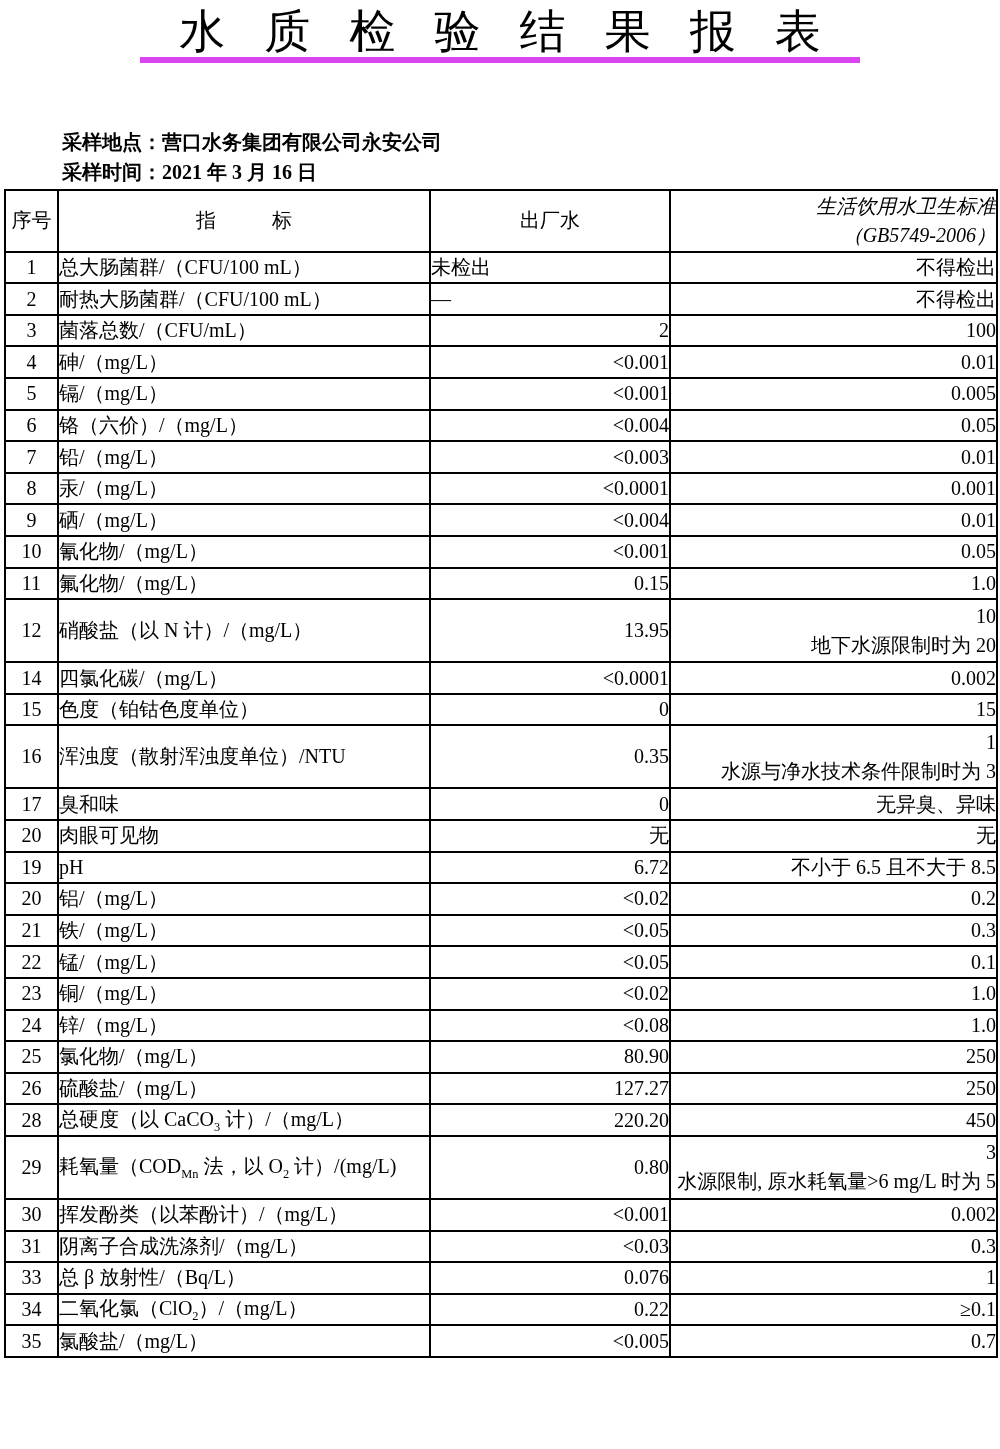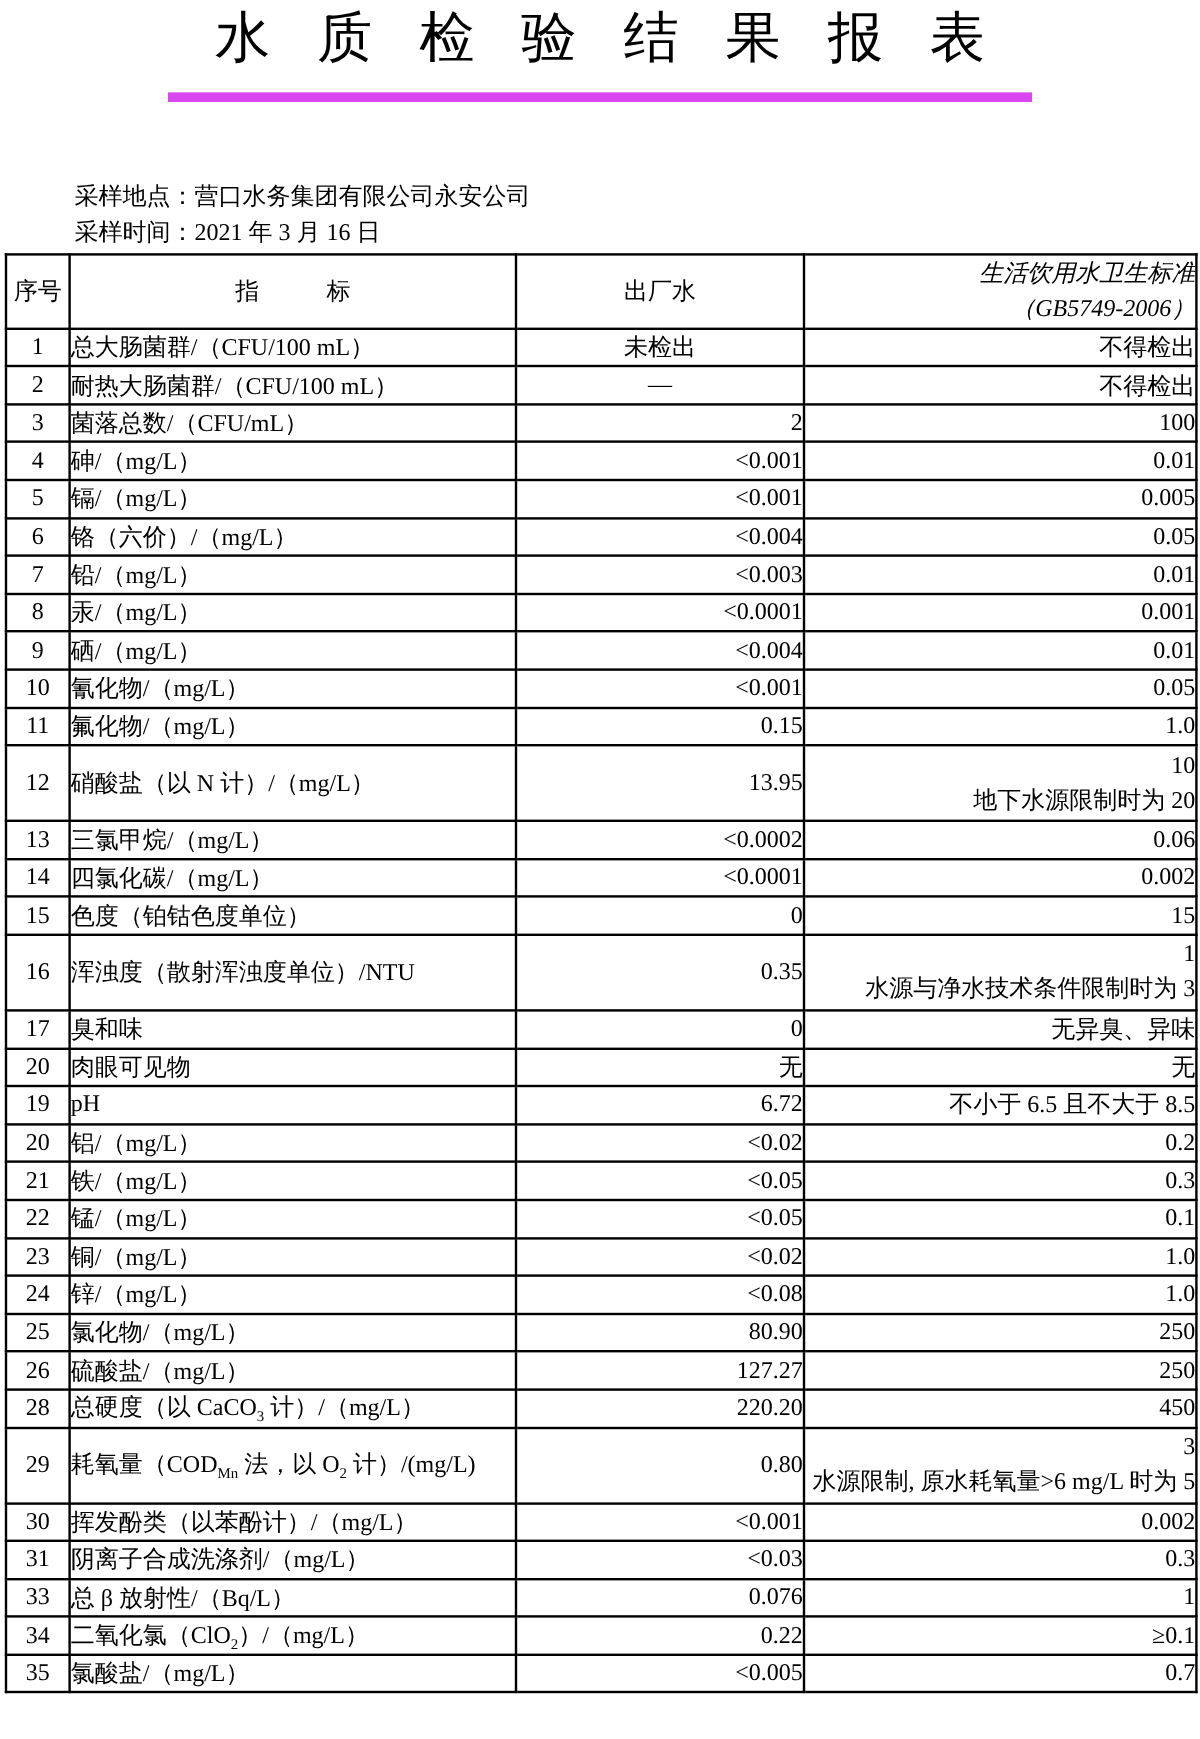--- a/index.html
+++ b/index.html
@@ -8,25 +8,25 @@
     width:1000px;height:1449px;
     background:#ffffff;color:#000000;
     font-family:"Liberation Serif","DejaVu Serif",serif;
     overflow:hidden;
   }
   .title-wrap{padding-top:7px;text-align:center;}
   .title-text{
     display:inline-block;
     font-size:46px;line-height:1.08;
     letter-spacing:0.85em;padding-left:0.85em;
-    border-bottom:8px solid #d946ef;
-    padding-bottom:20px;
+    border-bottom:6px solid #d946ef;
+    padding-bottom:0;
     white-space:nowrap;
   }
-  .meta{margin:64px 0 0 62px;font-size:20px;line-height:30px;}
+  .meta{margin:64px 0 0 62px;font-size:20px;line-height:30px;font-weight:bold;}
   .meta-line span{display:inline;}
   table.results{
     border-collapse:collapse;table-layout:fixed;
     margin:2px 0 0 4px;width:992px;
     font-size:20px;
   }
   table.results th, table.results td{
     border:2px solid #000;
     padding:0;
     font-weight:normal;
@@ -35,21 +35,21 @@
   }
   thead tr{height:62px;margin-top:32px;}
   tbody tr{height:31.6px;}
   tbody tr.tall{height:63px;}
   th{text-align:center;}
   th .hdr-line{line-height:29px;text-align:right;font-style:italic;}
   .spread{letter-spacing:2.8em;text-indent:2.8em;}
   td.c1{text-align:center;}
   td.c2{text-align:left;padding-left:8px;}
   td.c3{text-align:right;padding-right:10px;}
-  td.c3.center{text-align:center;padding-right:0;}
+  td.c3.center{text-align:left;padding-right:0;}
   td.c4{text-align:right;padding-right:8px;}
   .std-line{line-height:29px;text-align:right;}
   sub{font-size:0.62em;}
 </style>
 </head>
 <body>
 
 <div class="page">
 
   <div class="title-wrap">
@@ -153,26 +153,20 @@
         <tr class="tall">
     <td class="c1">12</td>
     <td class="c2">硝酸盐（以 N 计）/（mg/L）</td>
     <td class="c3">13.95</td>
     <td class="c4">
             <div class="std-line">10</div>
             <div class="std-line">地下水源限制时为 20</div>
           </td>
   </tr>
         <tr>
-    <td class="c1">13</td>
-    <td class="c2">三氯甲烷/（mg/L）</td>
-    <td class="c3">&lt;0.0002</td>
-    <td class="c4">0.06</td>
-  </tr>
-        <tr>
     <td class="c1">14</td>
     <td class="c2">四氯化碳/（mg/L）</td>
     <td class="c3">&lt;0.0001</td>
     <td class="c4">0.002</td>
   </tr>
         <tr>
     <td class="c1">15</td>
     <td class="c2">色度（铂钴色度单位）</td>
     <td class="c3">0</td>
     <td class="c4">15</td>

